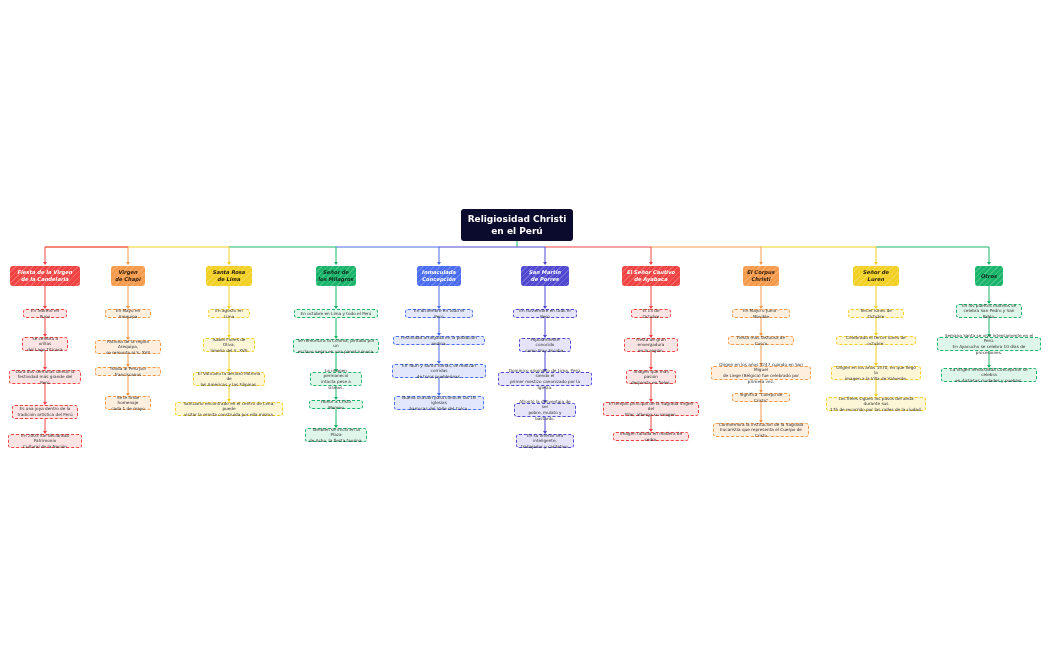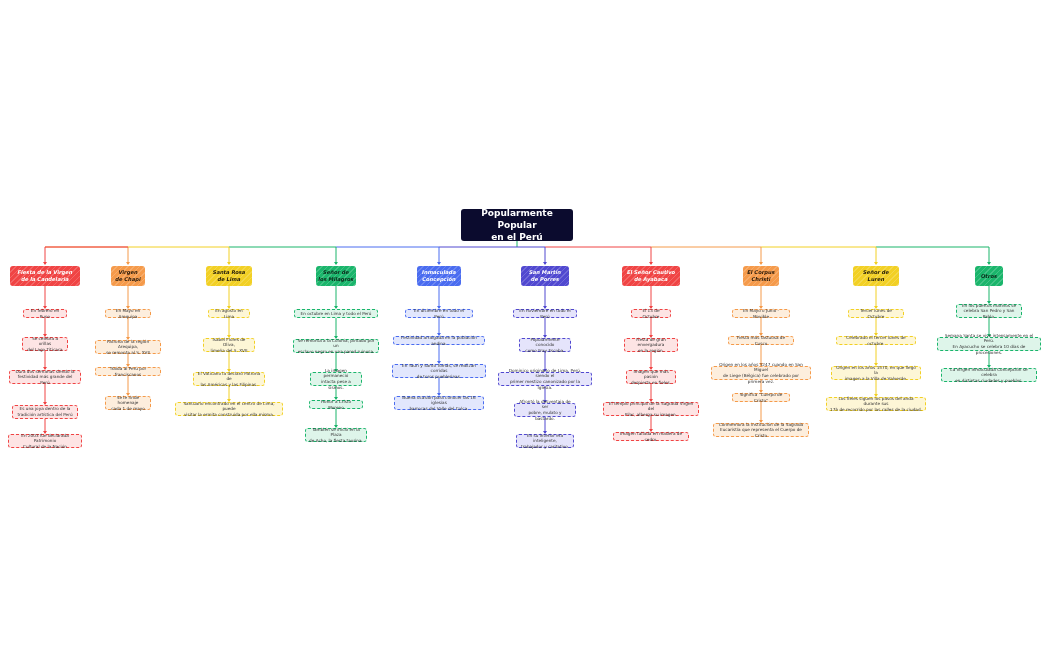--- a/index.html
+++ b/index.html
@@ -148,21 +148,21 @@
       <line x1="989" y1="247" x2="989" y2="264" stroke="#1ab56b" stroke-width="1"></line>
       <polygon points="987,262 991,262 989,265" fill="#1ab56b"></polygon>
       <line x1="989" y1="286" x2="989" y2="303" stroke="#1ab56b" stroke-width="1"></line>
       <polygon points="987,301 991,301 989,304" fill="#1ab56b"></polygon>
       <line x1="989" y1="318" x2="989" y2="336" stroke="#1ab56b" stroke-width="1"></line>
       <polygon points="987,334 991,334 989,337" fill="#1ab56b"></polygon>
       <line x1="989" y1="351" x2="989" y2="367" stroke="#1ab56b" stroke-width="1"></line>
       <polygon points="987,365 991,365 989,368" fill="#1ab56b"></polygon>
       <line x1="45" y1="247" x2="128" y2="247" stroke="#f04444" stroke-width="1"></line>
     </svg>
-  <div class="root">Popularmente Popular
+  <div class="root">Religiosidad Christi
 en el Perú</div>
   <div id="branches">
       <div class="topic" style="left: 10px; top: 266px; width: 70px; background-color: rgb(240, 68, 68); color: rgb(255, 255, 255);">Fiesta de la Virgen
 de la Candelaria</div>
       <div class="sub" style="left: 23px; top: 309px; width: 44px; height: 9px; background: rgb(253, 228, 228); border-color: rgb(240, 68, 68);">En febrero en Puno</div>
       <div class="sub" style="left: 22px; top: 337px; width: 46px; height: 14px; background: rgb(253, 228, 228); border-color: rgb(240, 68, 68);">Se celebra a orillas
 del Lago Titicaca</div>
       <div class="sub" style="left: 9px; top: 370px; width: 72px; height: 14px; background: rgb(253, 228, 228); border-color: rgb(240, 68, 68);">Dura dos semanas siendo la
 festividad más grande del Perú</div>
       <div class="sub" style="left: 12px; top: 405px; width: 66px; height: 14px; background: rgb(253, 228, 228); border-color: rgb(240, 68, 68);">Es una joya dentro de la

